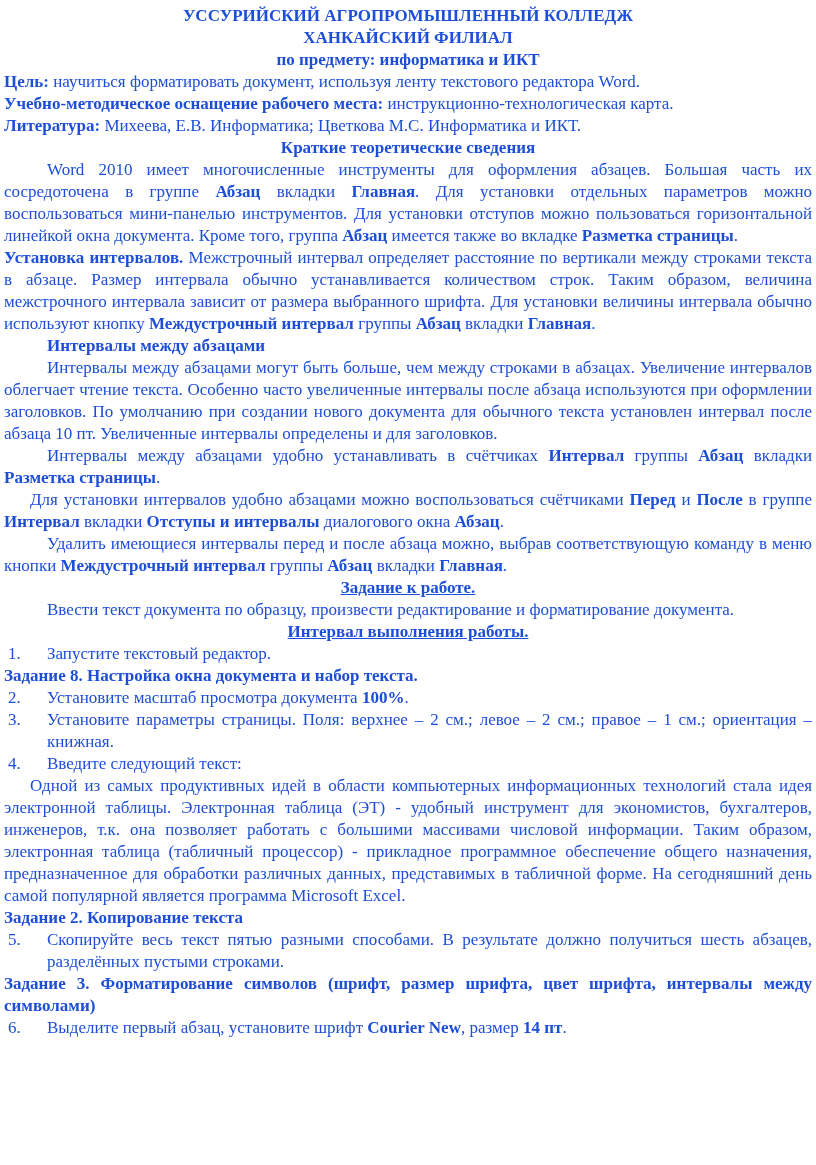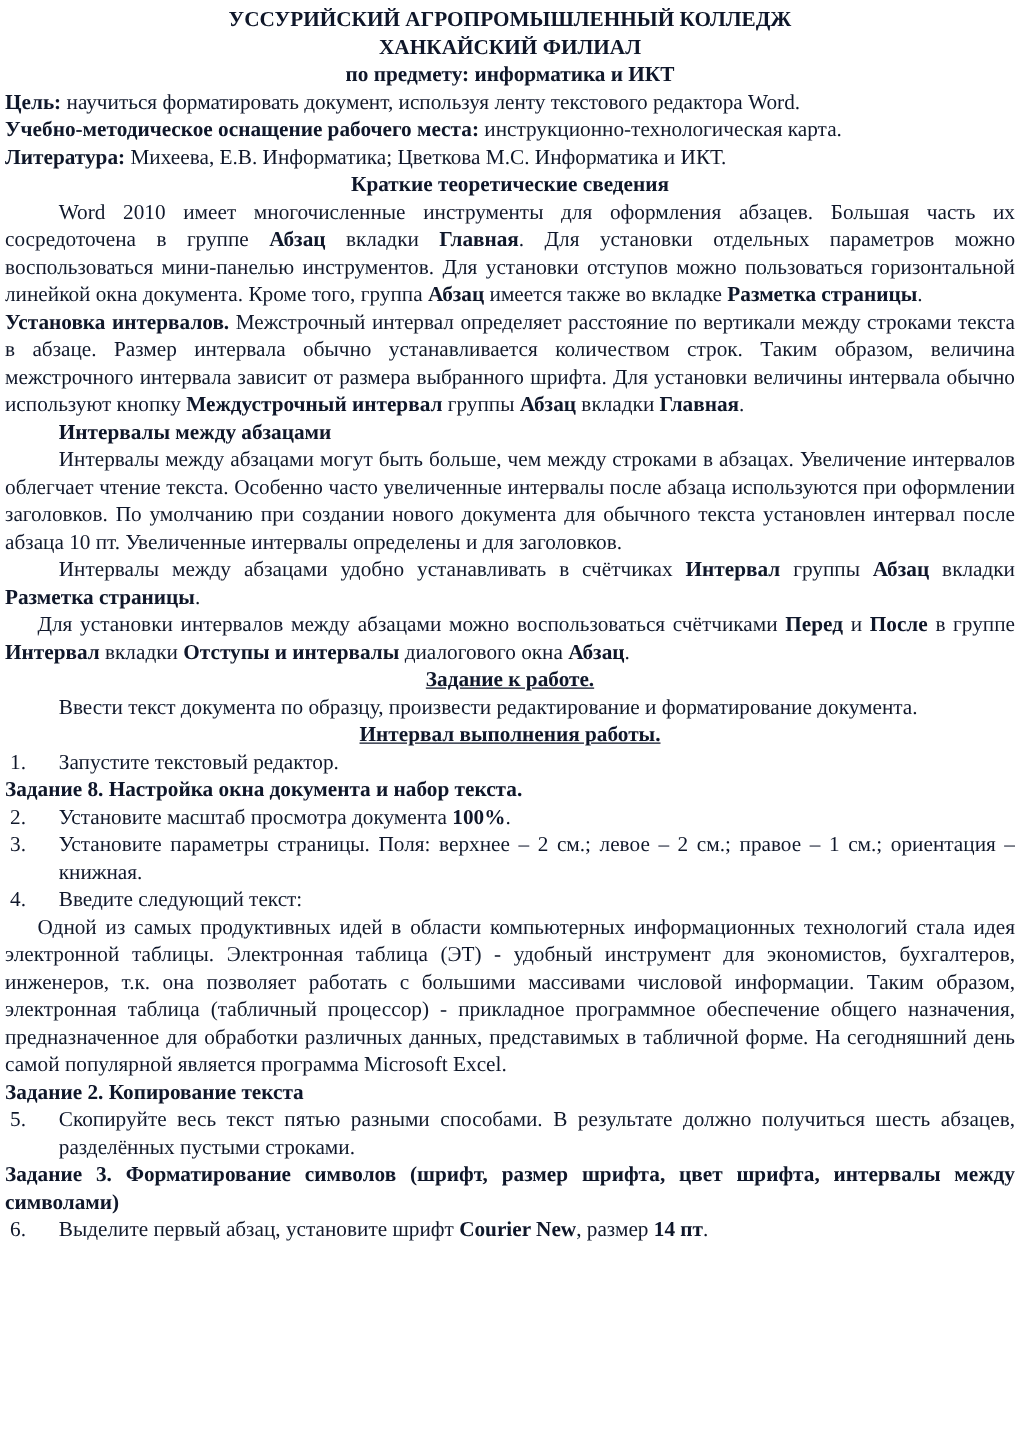--- a/index.html
+++ b/index.html
@@ -6,21 +6,21 @@
     margin: 0;
     padding: 0;
     background: #ffffff;
   }
   .page {
     width: 816px;
     min-height: 1165px;
     box-sizing: border-box;
     padding: 5px 4px 10px 4px;
     background: #ffffff;
-    color: #0f172a;
+    color: #1d4ed8;
     font-family: "Liberation Serif", "DejaVu Serif", serif;
     font-size: 17px;
     line-height: 22px;
   }
   .para {
     text-align: justify;
     margin: 0;
   }
   .para.center { text-align: center; }
   .para.indent { text-indent: 43px; }
@@ -48,21 +48,22 @@
     <div class="para center"><span class="b">по предмету: информатика и ИКТ</span></div>
     <div class="para"><span class="b">Цель: </span><span>научиться форматировать документ, используя ленту текстового редактора Word.</span></div>
     <div class="para"><span class="b">Учебно-методическое оснащение рабочего места: </span><span>инструкционно-технологическая карта.</span></div>
     <div class="para"><span class="b">Литература: </span><span>Михеева, Е.В. Информатика; Цветкова М.С. Информатика и ИКТ.</span></div>
     <div class="para center"><span class="b i">Краткие теоретические сведения</span></div>
     <div class="para indent"><span>Word 2010 имеет многочисленные инструменты для оформления абзацев. Большая часть их сосредоточена в группе </span><span class="b">Абзац</span><span> вкладки </span><span class="b">Главная</span><span>. Для установки отдельных параметров можно воспользоваться мини-панелью инструментов. Для установки отступов можно пользоваться горизонтальной линейкой окна документа. Кроме того, группа </span><span class="b">Абзац</span><span> имеется также во вкладке </span><span class="b">Разметка страницы</span><span>.</span></div>
     <div class="para"><span class="b i">Установка интервалов. </span><span>Межстрочный интервал определяет расстояние по вертикали между строками текста в абзаце. Размер интервала обычно устанавливается количеством строк. Таким образом, величина межстрочного интервала зависит от размера выбранного шрифта. Для установки величины интервала обычно используют кнопку </span><span class="b">Междустрочный интервал</span><span> группы </span><span class="b">Абзац</span><span> вкладки </span><span class="b">Главная</span><span>.</span></div>
     <div class="para indent"><span class="b i">Интервалы между абзацами</span></div>
     <div class="para indent"><span>Интервалы между абзацами могут быть больше, чем между строками в абзацах. Увеличение интервалов облегчает чтение текста. Особенно часто увеличенные интервалы после абзаца используются при оформлении заголовков. По умолчанию при создании нового документа для обычного текста установлен интервал после абзаца 10 пт. Увеличенные интервалы определены и для заголовков.</span></div>
     <div class="para indent"><span>Интервалы между абзацами удобно устанавливать в счётчиках </span><span class="b">Интервал</span><span> группы </span><span class="b">Абзац</span><span> вкладки </span><span class="b">Разметка страницы</span><span>.</span></div>
-    <div class="para indent-sm"><span>Для установки интервалов между абзацами можно воспользоваться счётчиками </span><span class="b">Перед</span><span> и </span><span class="b">После</span><span> в группе </span><span class="b">Интервал</span><span> вкладки </span><span class="b">Отступы и интервалы</span><span> диалогового окна </span><span class="b">Абзац</span><span>.</span></div>
+    <div class="para indent-sm"><span>Для установки интервалов удобно абзацами можно воспользоваться счётчиками </span><span class="b">Перед</span><span> и </span><span class="b">После</span><span> в группе </span><span class="b">Интервал</span><span> вкладки </span><span class="b">Отступы и интервалы</span><span> диалогового окна </span><span class="b">Абзац</span><span>.</span></div>
+    <div class="para indent"><span>Удалить имеющиеся интервалы перед и после абзаца можно, выбрав соответствующую команду в меню кнопки </span><span class="b">Междустрочный интервал</span><span> группы </span><span class="b">Абзац</span><span> вкладки </span><span class="b">Главная</span><span>.</span></div>
     <div class="para center"><span class="b i u">Задание к работе.</span></div>
     <div class="para indent"><span>Ввести текст документа по образцу, произвести редактирование и форматирование документа.</span></div>
     <div class="para center"><span class="b i u">Интервал выполнения работы.</span></div>
     <div class="para list-item"><span class="num">1.</span><span>Запустите текстовый редактор.</span></div>
     <div class="para"><span class="b i">Задание 8. Настройка окна документа и набор текста.</span></div>
     <div class="para list-item"><span class="num">2.</span><span>Установите масштаб просмотра документа </span><span class="b">100%</span><span>.</span></div>
     <div class="para list-item"><span class="num">3.</span><span>Установите параметры страницы. Поля: верхнее – 2 см.; левое – 2 см.; правое – 1 см.; ориентация – книжная.</span></div>
     <div class="para list-item"><span class="num">4.</span><span>Введите следующий текст:</span></div>
     <div class="para indent-sm"><span class="i">Одной из самых продуктивных идей в области компьютерных информационных технологий стала идея электронной таблицы. Электронная таблица (ЭТ) - удобный инструмент для экономистов, бухгалтеров, инженеров, т.к. она позволяет работать с большими массивами числовой информации. Таким образом, электронная таблица (табличный процессор) - прикладное программное обеспечение общего назначения, предназначенное для обработки различных данных, представимых в табличной форме. На сегодняшний день самой популярной является программа Microsoft Excel.</span></div>
     <div class="para"><span class="b i">Задание 2. Копирование текста</span></div>

